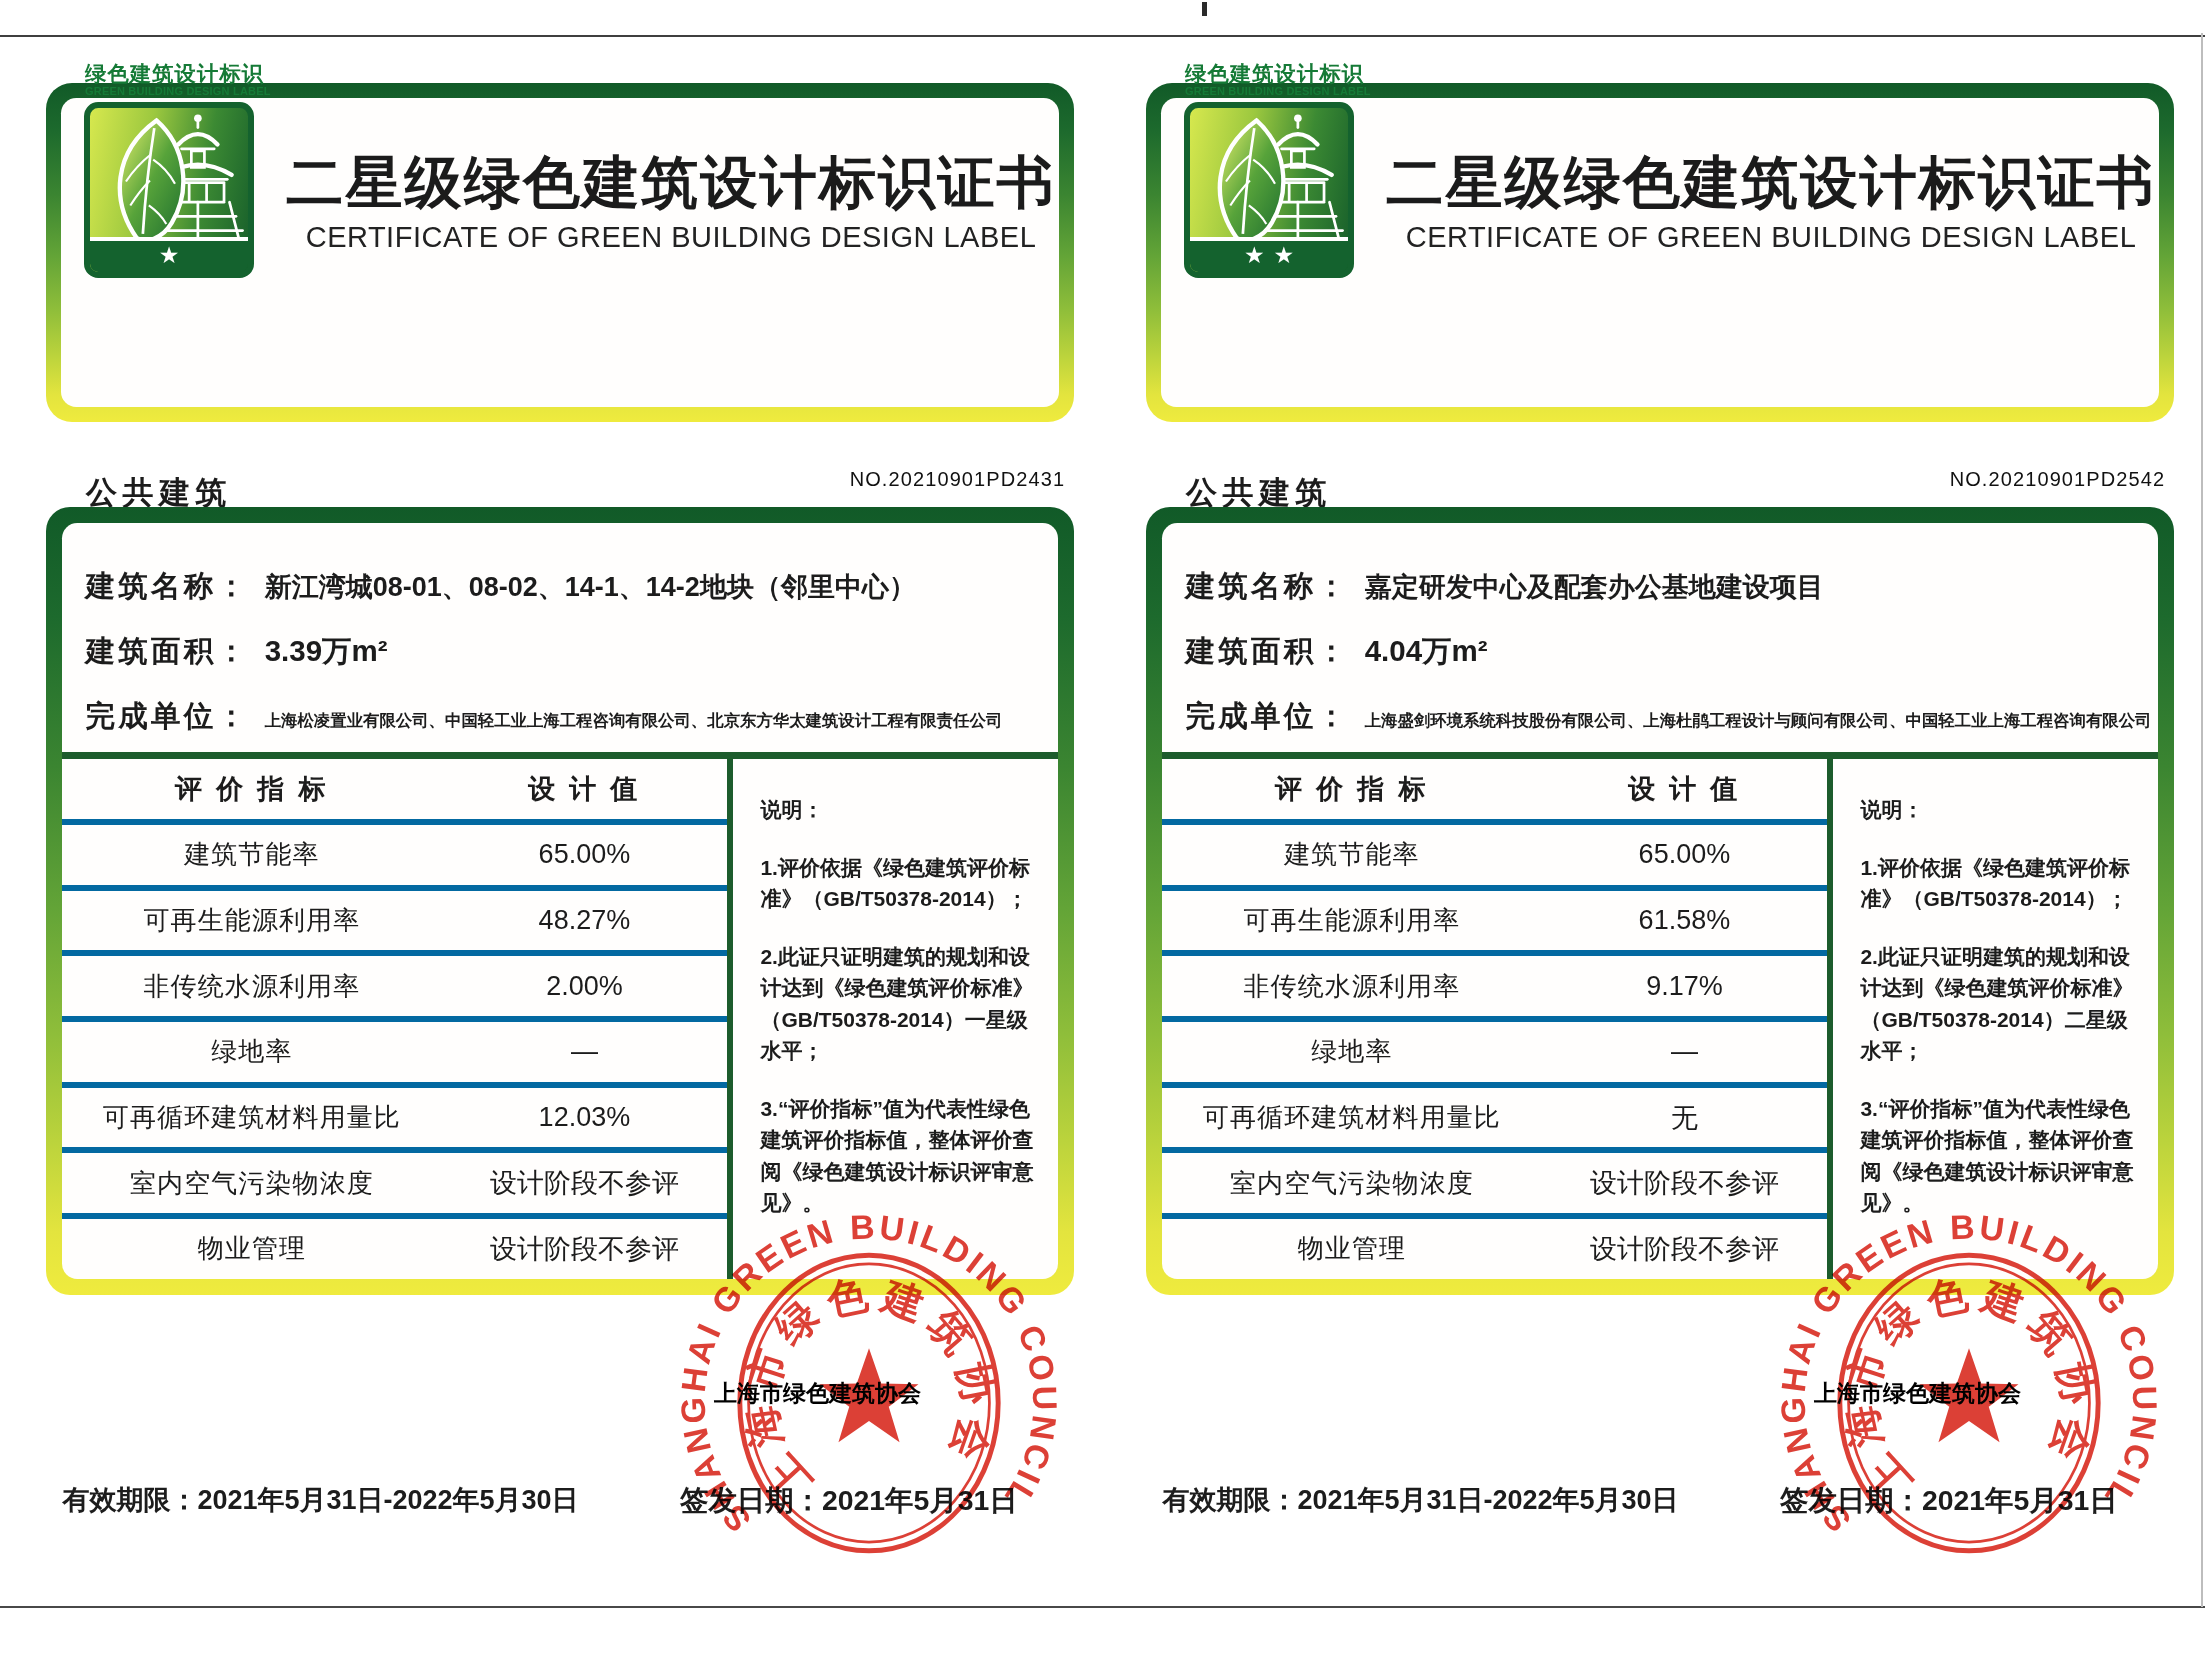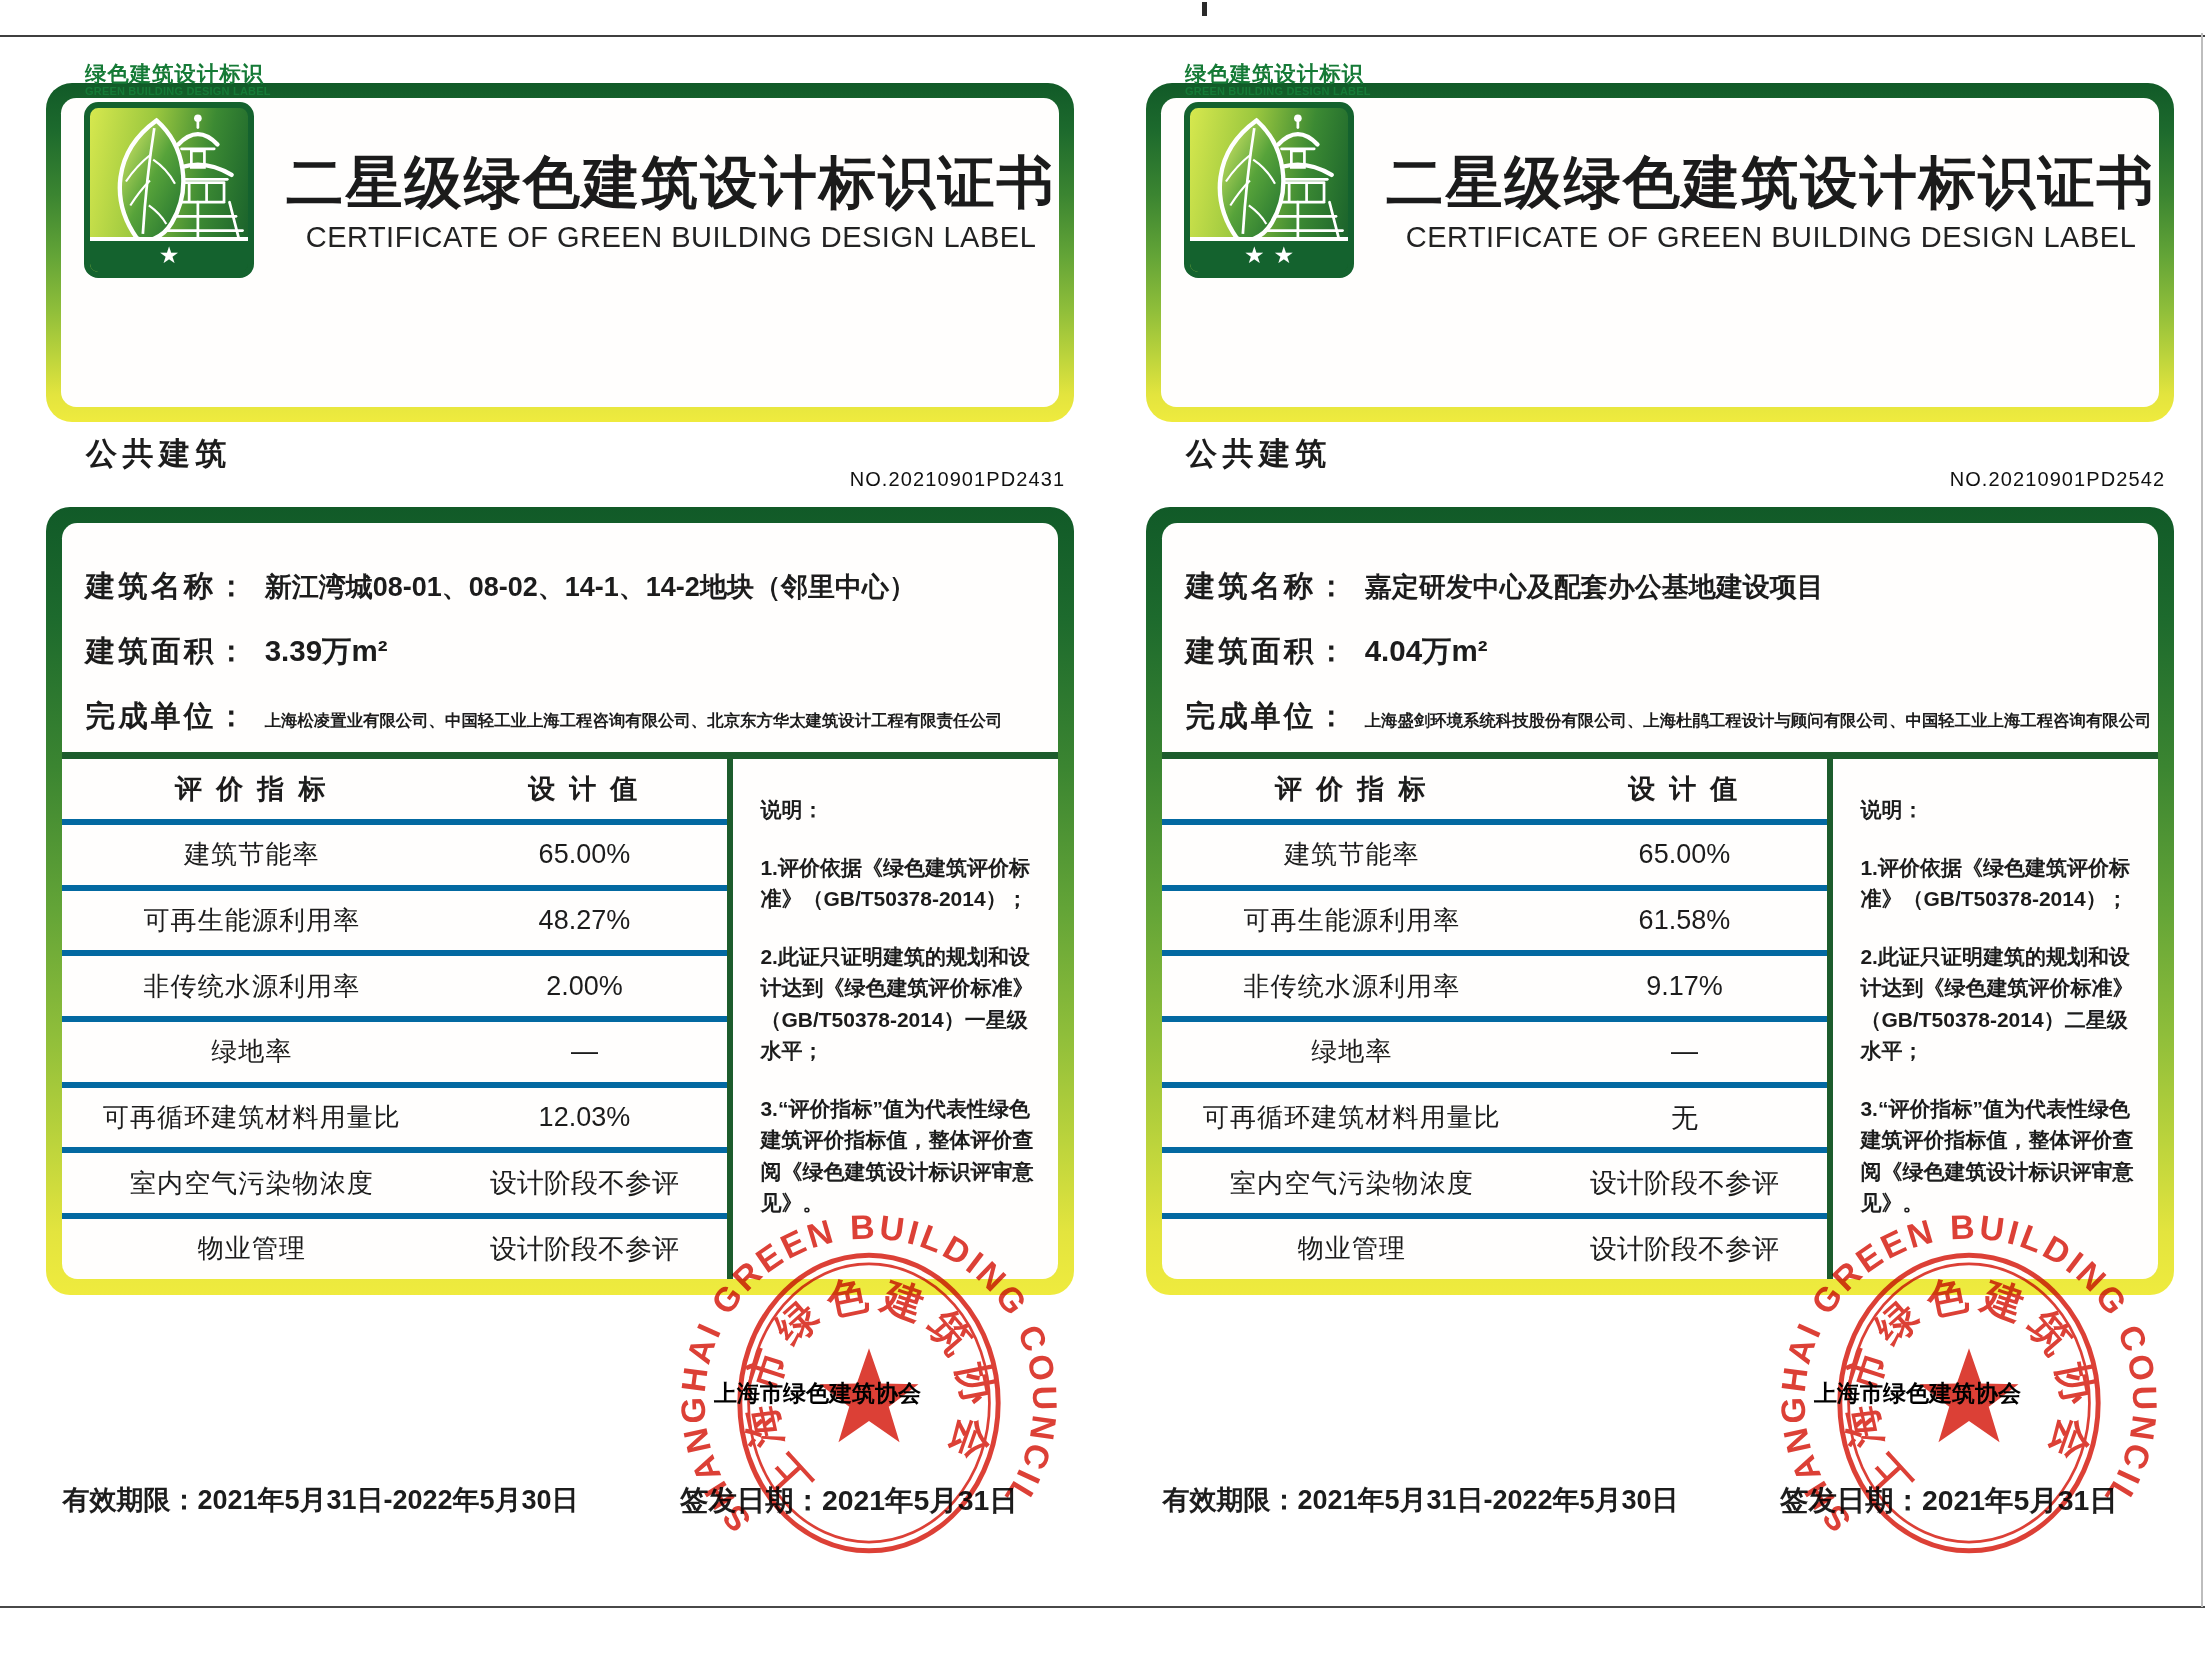--- a/index.html
+++ b/index.html
@@ -38,21 +38,21 @@
   .emblem-art { position:absolute; left:0; top:0; width:158px; height:135px; }
   .emblem-band { position:absolute; left:0; right:0; bottom:0; height:35px; background:#14622e;
                  border-top:4.9px solid #ffffff; text-align:center; }
   .emblem-band span { color:#ffffff; font-size:23px; letter-spacing:8.8px; line-height:28.4px; margin-left:8.8px; }
   .title    { position:absolute; left:235px; right:13px; top:145px; text-align:center;
               font-size:57px; font-weight:bold; letter-spacing:2.2px; color:#1b1b1b; white-space:nowrap; }
   .subtitle { position:absolute; left:235px; right:13px; top:221px; text-align:center;
               font-size:29px; color:#222; letter-spacing:0.5px; white-space:nowrap; }
 
   
-  .btype { position:absolute; left:40px; top:433px; font-size:31px; font-weight:bold; letter-spacing:5.5px; }
+  .btype { position:absolute; left:40px; top:472px; font-size:31px; font-weight:bold; letter-spacing:5.5px; }
   .cno   { position:absolute; right:8.8px; top:468px; font-size:20px; letter-spacing:1.1px; color:#111; }
 
   
   .main-inner { display:flex; flex-direction:column; overflow:hidden; }
   .info  { position:relative; height:229px; flex:none; }
   .field { position:absolute; left:23px; display:flex; align-items:baseline; white-space:nowrap; }
   .field-0 { top:44px; } .field-1 { top:109px; } .field-2 { top:174px; }
   .f-label { font-size:29.5px; font-weight:bold; letter-spacing:3.3px; flex:none; }
   .f-value { margin-left:15.3px; font-weight:bold; }
   .v-name  { font-size:27px; }

